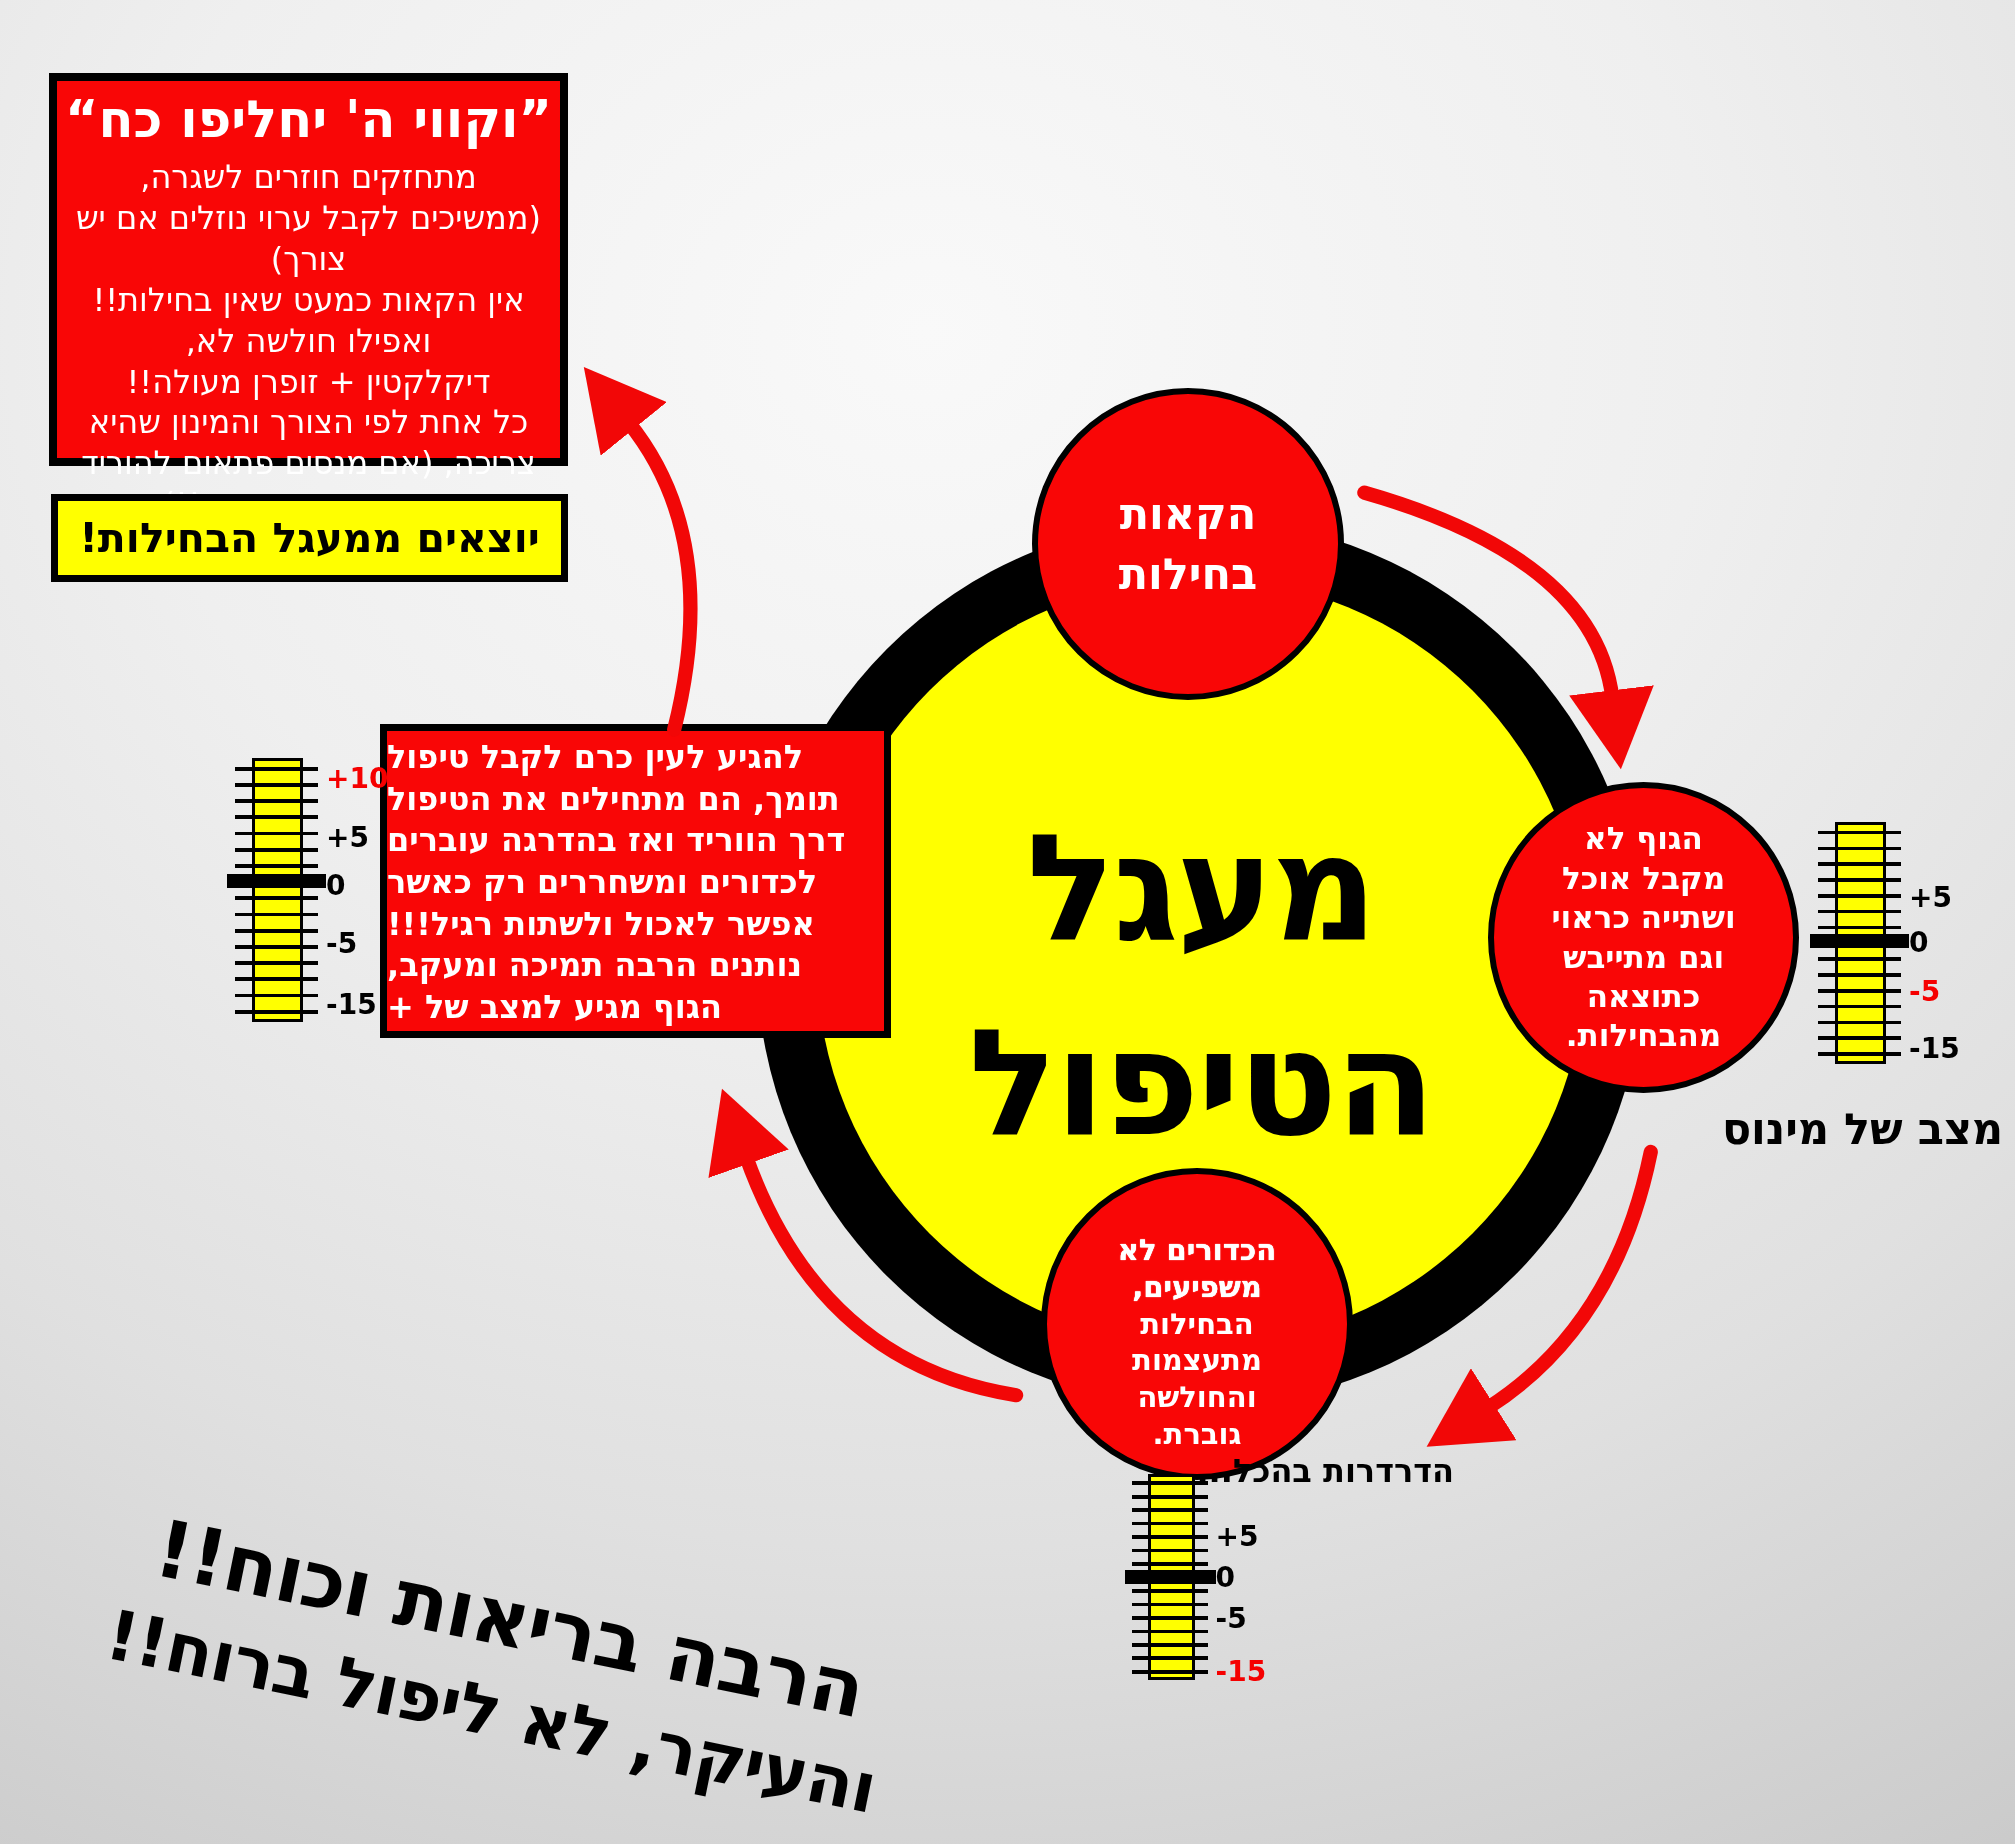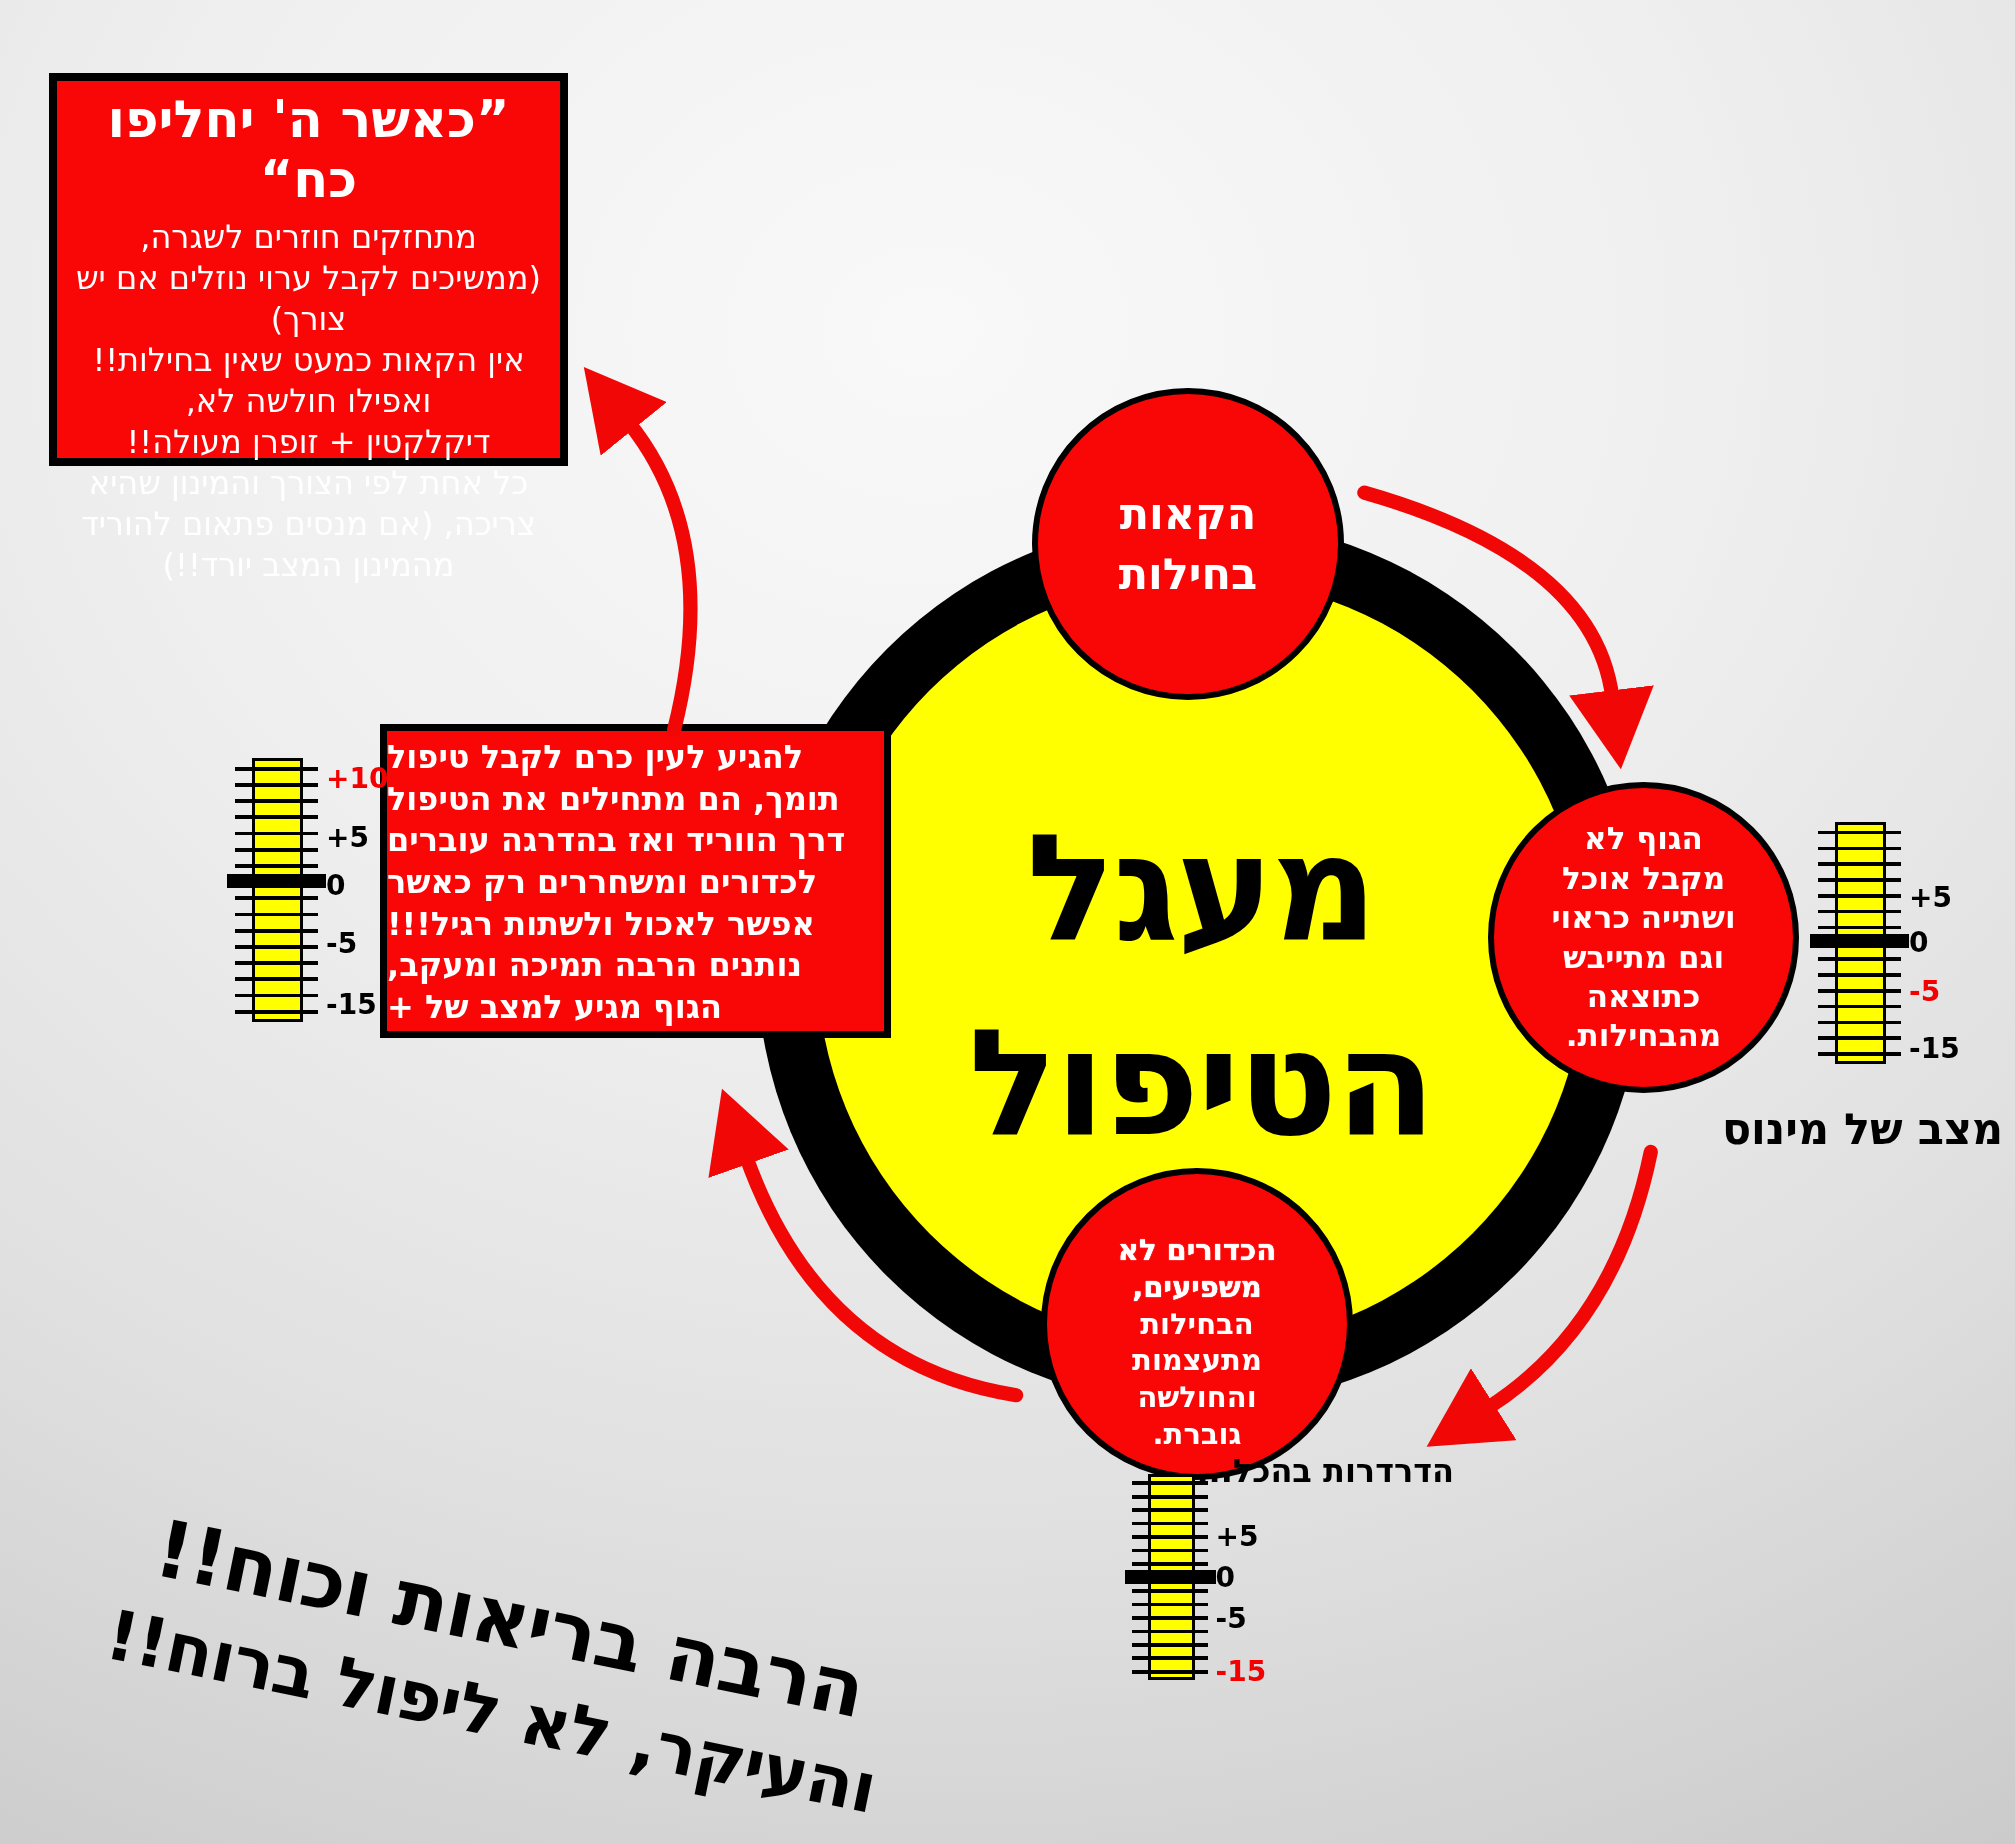--- a/index.html
+++ b/index.html
@@ -110,31 +110,34 @@
     <div class="node-text">
       <span class="emph">הכדורים לא
 משפיעים,</span><span>הבחילות
 מתעצמות
 והחולשה
 גוברת.</span>
     </div>
   </div>
 
   <div class="intro-box">
-    <h2 class="intro-title">”כאשר ה' יחליפו כח“</h2>
+    <h2 class="intro-title">”וקווי ה' יחליפו כח“</h2>
     <div class="intro-body">מתחזקים חוזרים לשגרה,
 (ממשיכים לקבל ערוי נוזלים אם יש צורך)
 אין הקאות כמעט שאין בחילות!!
 ואפילו חולשה לא,
 דיקלקטין + זופרן מעולה!!
 כל אחת לפי הצורך והמינון שהיא
 צריכה, (אם מנסים פתאום להוריד
 מהמינון המצב יורד!!)</div>
   </div>
 
+  <div class="exit-box">
+    <span>יוצאים ממעגל הבחילות!</span>
+  </div>
 
   <div class="treatment-box">להגיע לעין כרם לקבל טיפול
 תומך, הם מתחילים את הטיפול
 דרך הווריד ואז בהדרגה עוברים
 לכדורים ומשחררים רק כאשר
 אפשר לאכול ולשתות רגיל!!!
 נותנים הרבה תמיכה ומעקב,
 הגוף מגיע למצב של +</div>
 
   <div class="gauge gauge-left">

